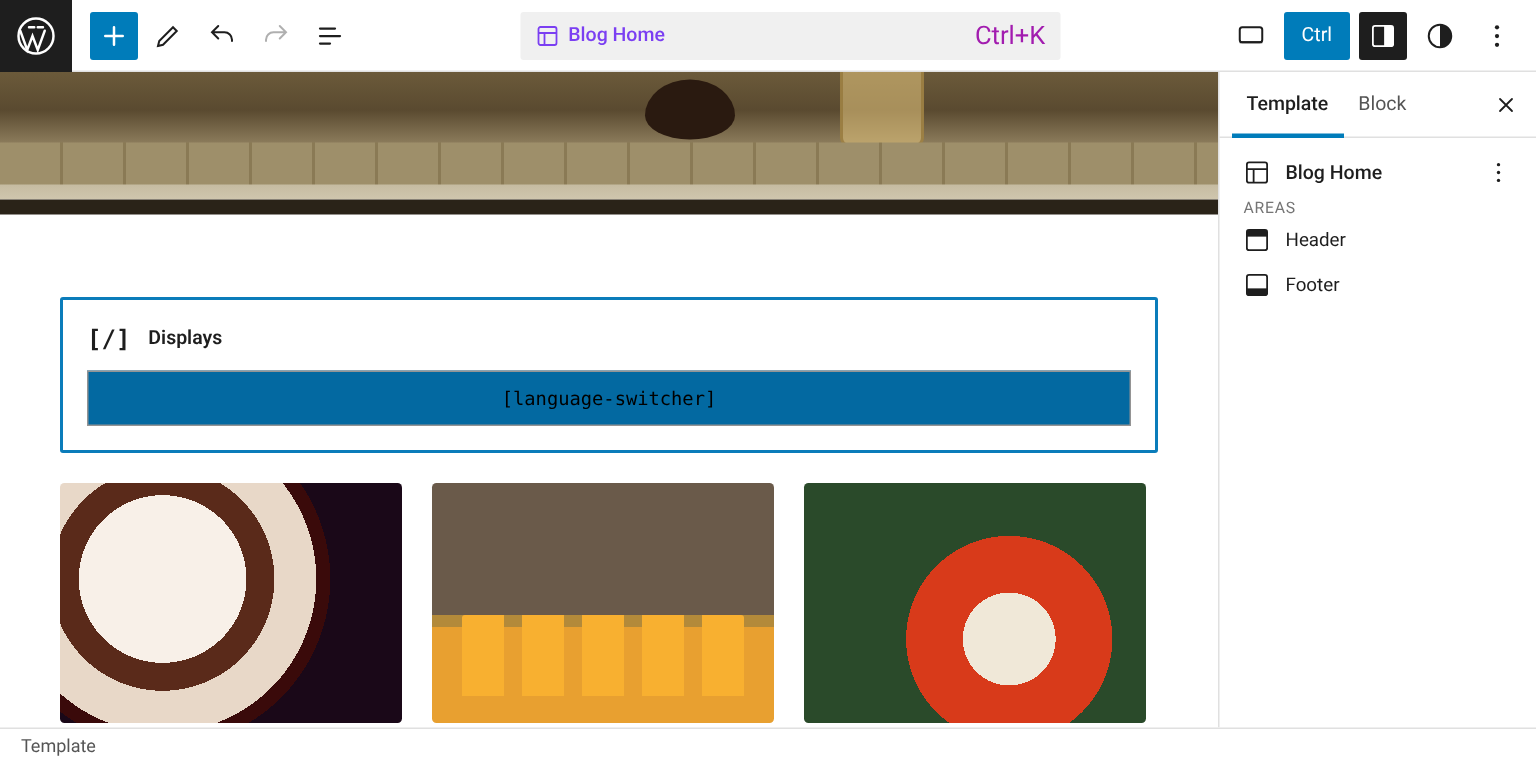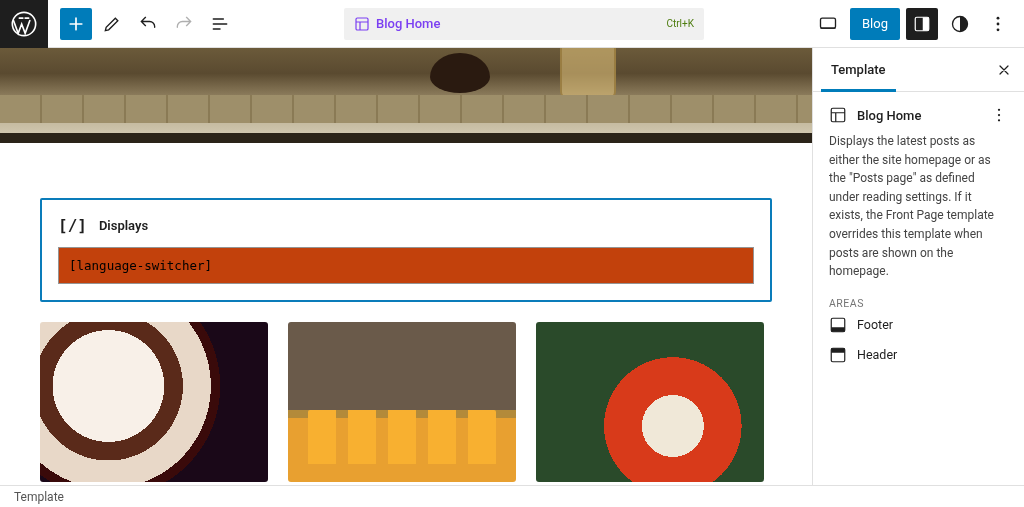--- a/index.html
+++ b/index.html
@@ -6,36 +6,36 @@
   body { font-family: -apple-system, BlinkMacSystemFont, "Segoe UI", Roboto, sans-serif; font-size: 13px; color: #1e1e1e; background: #fff; width:1024px; height:507px; overflow:hidden; }
   .topbar { display:flex; align-items:center; height:48px; border-bottom:1px solid #e0e0e0; }
   .wp-logo { width:48px; height:48px; background:#1e1e1e; color:#fff; display:flex; align-items:center; justify-content:center; }
   .wp-logo svg { width:28px; height:28px; }
   .add-btn { width:32px; height:32px; background:#007cba; color:#fff; display:flex; align-items:center; justify-content:center; border-radius:2px; margin-left:12px; cursor:pointer; }
   .tool-btn { width:32px; height:32px; display:flex; align-items:center; justify-content:center; color:#1e1e1e; cursor:pointer; margin-left:4px; }
   .tool-btn.disabled { opacity:.35; }
   .center-bar { flex:1; display:flex; justify-content:center; }
   .doc-bar { display:flex; align-items:center; background:#f0f0f0; border-radius:2px; padding:0 10px; height:32px; width:360px; justify-content:space-between; }
   .doc-title { color:#7b3ff2; display:flex; align-items:center; gap:6px; font-weight:500; }
-  .doc-shortcut { color:#4d7c0f; font-size:10px; }
+  .doc-shortcut { color:#a21caf; font-size:17px; }
   .right-actions { display:flex; align-items:center; gap:6px; padding-right:10px; }
   .icon-btn { width:32px; height:32px; display:flex; align-items:center; justify-content:center; cursor:pointer; border-radius:2px; }
   .save-btn { background:#007cba; color:#fff; padding:0 12px; height:32px; display:flex; align-items:center; border-radius:2px; cursor:pointer; font-size:13px; }
   .settings-btn { background:#1e1e1e; color:#fff; }
   .main { display:flex; height:calc(507px - 48px - 22px); }
   .canvas { flex:1; overflow:hidden; position:relative; }
   .hero { height:95px; background:linear-gradient(180deg,#6b5a3a 0%, #5a4a30 30%, #8a7a5a 55%, #bfb498 80%, #cfc6ae 100%); border-bottom:10px solid #2a2318; position:relative; }
   .hero::after { content:""; position:absolute; left:0; right:0; bottom:10px; height:28px; background:repeating-linear-gradient(90deg,#9e8f6a 0 40px,#8a7a55 40px 42px); }
   .hero .bowl { position:absolute; left:430px; top:5px; width:60px; height:40px; background:#2a1a10; border-radius:50% 50% 50% 50% / 60% 60% 40% 40%; }
   .hero .mug { position:absolute; left:560px; top:-10px; width:56px; height:60px; background:rgba(220,190,120,.6); border:2px solid rgba(150,120,60,.8); border-radius:6px; }
   .block-wrap { margin:55px 40px 0 40px; border:2px solid #0a7cba; border-radius:2px; padding:16px; }
   .block-header { display:flex; align-items:center; gap:12px; margin-bottom:12px; }
   .shortcode-ico { font-family:monospace; font-weight:bold; font-size:16px; }
   .block-title { font-weight:600; font-size:13px; }
-  .shortcode-input { width:100%; border:1px solid #949494; padding:10px; font-family:monospace; font-size:12.5px; background:#c2410c; }
+  .shortcode-input { width:100%; border:1px solid #949494; padding:10px; font-family:monospace; font-size:12.5px; background:#0369a1;text-align:center; }
   .gallery { display:flex; gap:20px; margin:20px 40px 0 40px; }
   .thumb { width:228px; height:160px; border-radius:3px; }
   .thumb.cake { background:radial-gradient(circle at 30% 40%, #f8f0e8 0 30%, #5a2a1a 30% 40%, #e8d8c8 40% 55%, #3a0a0a 55% 60%, #1a0818 60% 100%); background-color:#1a0818; }
   .thumb.beer { background:linear-gradient(180deg,#6a5a4a 0 55%, #b38a3a 55% 60%, #e8a030 60% 100%); position:relative; }
   .thumb.beer::after { content:""; position:absolute; left:20px; right:20px; bottom:18px; top:55%; background:repeating-linear-gradient(90deg,#f8b030 0 28px,transparent 28px 40px); border-radius:2px 2px 0 0; }
   .thumb.gnome { background:radial-gradient(circle at 60% 65%, #f0e8d8 0 18%, #d83a1a 18% 40%, #2a4a2a 40% 100%); }
   .sidebar { width:212px; border-left:1px solid #e0e0e0; display:flex; flex-direction:column; }
   .side-tabs { display:flex; align-items:center; border-bottom:1px solid #e0e0e0; padding:0 8px; position:relative; height:44px; }
   .side-tab { padding:0 10px; height:44px; display:flex; align-items:center; color:#555; cursor:pointer; font-size:13px; }
   .side-tab.active { color:#1e1e1e; font-weight:500; box-shadow:inset 0 -3px 0 #007cba; }
@@ -100,21 +100,21 @@
   </div>
 
   <div class="right-actions">
     <div class="icon-btn">
       <svg width="20" height="20" viewBox="0 0 24 24">
           <rect x="3" y="5" width="18" height="12" rx="2" fill="none" stroke="#1e1e1e" stroke-width="1.6"></rect>
           <path d="M3 17h18" stroke="#1e1e1e" stroke-width="1.6"></path>
         </svg>
     </div>
     <div class="save-btn">
-        <span>Blog</span>
+        <span>Ctrl</span>
       </div>
     <div class="icon-btn settings-btn">
       <svg width="18" height="18" viewBox="0 0 24 24">
           <rect x="3" y="3" width="18" height="18" rx="2" fill="none" stroke="#fff" stroke-width="1.6"></rect>
           <rect x="13" y="3" width="8" height="18" fill="#fff"></rect>
         </svg>
     </div>
     <div class="icon-btn">
       <svg width="20" height="20" viewBox="0 0 24 24">
           <circle cx="12" cy="12" r="9" fill="none" stroke="#1e1e1e" stroke-width="1.6"></circle>
@@ -150,20 +150,23 @@
       <div class="thumb cake"></div>
       <div class="thumb beer"></div>
       <div class="thumb gnome"></div>
     </div>
   </div>
 
   <div class="sidebar">
     <div class="side-tabs">
       <div class="side-tab active">
           <span>Template</span>
+        </div>
+      <div class="side-tab">
+          <span>Block</span>
         </div>
       <div class="close-x">
         <svg width="16" height="16" viewBox="0 0 24 24">
             <path d="M6 6l12 12M18 6L6 18" stroke="#1e1e1e" stroke-width="1.8" stroke-linecap="round"></path>
           </svg>
       </div>
     </div>
     <div class="panel">
       <div class="panel-head">
         <div class="panel-title-row">
@@ -174,35 +177,34 @@
           <span class="panel-title">Blog Home</span>
         </div>
         <div>
           <svg width="18" height="18" viewBox="0 0 24 24">
               <circle cx="12" cy="5" r="1.5" fill="#1e1e1e"></circle>
               <circle cx="12" cy="12" r="1.5" fill="#1e1e1e"></circle>
               <circle cx="12" cy="19" r="1.5" fill="#1e1e1e"></circle>
             </svg>
         </div>
       </div>
-      <div class="panel-desc">Displays the latest posts as either the site homepage or as the "Posts page" as defined under reading settings. If it exists, the Front Page template overrides this template when posts are shown on the homepage.</div>
       <div class="areas-label">AREAS</div>
       <div class="area-item">
         <svg width="18" height="18" viewBox="0 0 24 24">
             <rect x="3" y="3" width="18" height="18" rx="2" fill="none" stroke="#1e1e1e" stroke-width="1.6"></rect>
-            <rect x="3" y="15" width="18" height="6" fill="#1e1e1e"></rect>
-          </svg>
-        <span>Footer</span>
+            <rect x="3" y="3" width="18" height="6" fill="#1e1e1e"></rect>
+          </svg>
+        <span>Header</span>
       </div>
       <div class="area-item">
         <svg width="18" height="18" viewBox="0 0 24 24">
             <rect x="3" y="3" width="18" height="18" rx="2" fill="none" stroke="#1e1e1e" stroke-width="1.6"></rect>
-            <rect x="3" y="3" width="18" height="6" fill="#1e1e1e"></rect>
-          </svg>
-        <span>Header</span>
+            <rect x="3" y="15" width="18" height="6" fill="#1e1e1e"></rect>
+          </svg>
+        <span>Footer</span>
       </div>
     </div>
   </div>
 </div>
 
 <div class="footer">
   <span>Template</span>
 </div>
 
 </body></html>

